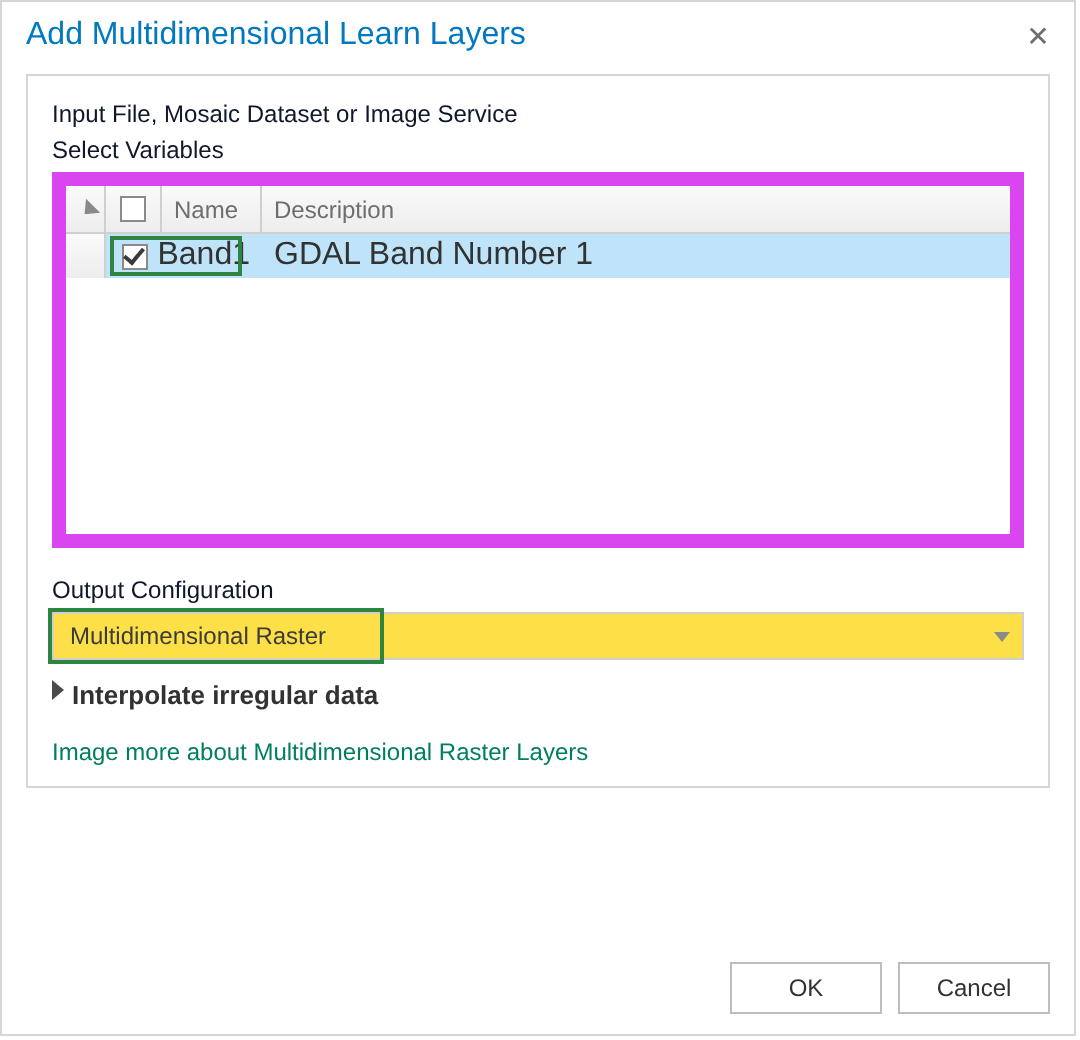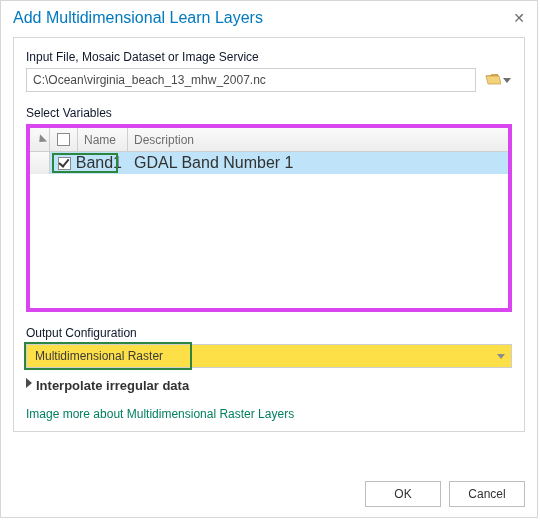--- a/index.html
+++ b/index.html
@@ -75,21 +75,21 @@
     gap: 2px;
   }
   .folder-icon svg { display:block; }
   .caret-down {
     width: 0; height: 0;
     border-left: 4px solid transparent;
     border-right: 4px solid transparent;
     border-top: 5px solid #6e6e6e;
   }
   .table-wrap {
-    border: 4px solid #d946ef;
+    border: 7px solid #d946ef;
     height: 188px;
     background: #fff;
     margin-bottom: 14px;
   }
   .thead {
     display: flex;
     height: 24px;
     background: #f1f1f1;
     align-items: stretch;
     border-bottom: 1px solid #cfcfcf;
@@ -226,32 +226,20 @@
 
 <div class="dialog">
   <div class="titlebar">
     <div class="title">Add Multidimensional Learn Layers</div>
     <div class="close">✕</div>
   </div>
 
   <div class="content-box">
 
     <div class="label">Input File, Mosaic Dataset or Image Service</div>
-    <div class="file-row">
-      <input class="textbox" type="text" value="C:\Ocean\virginia_beach_13_mhw_2007.nc" style="">
-      <div class="folder-btn">
-        <span class="folder-icon">
-          <svg width="16" height="14" viewBox="0 0 16 14">
-            <path d="M1 3 L5 3 L6.5 1.5 L13 1.5 L13 3 L1 3 Z" fill="#e6b85c" stroke="#b88a2e" stroke-width="0.6"></path>
-            <path d="M1 3 L14 3 L16 11 L3 11 Z" fill="#f4d27a" stroke="#b88a2e" stroke-width="0.6"></path>
-          </svg>
-        </span>
-        <span class="caret-down"></span>
-      </div>
-    </div>
 
     <div class="label">Select Variables</div>
     <div class="table-wrap">
       <div class="thead">
         <div class="th th-arrow">
             <span class="tri"></span>
           </div>
         <div class="th th-check">
             <span class="chk"></span>
           </div>

